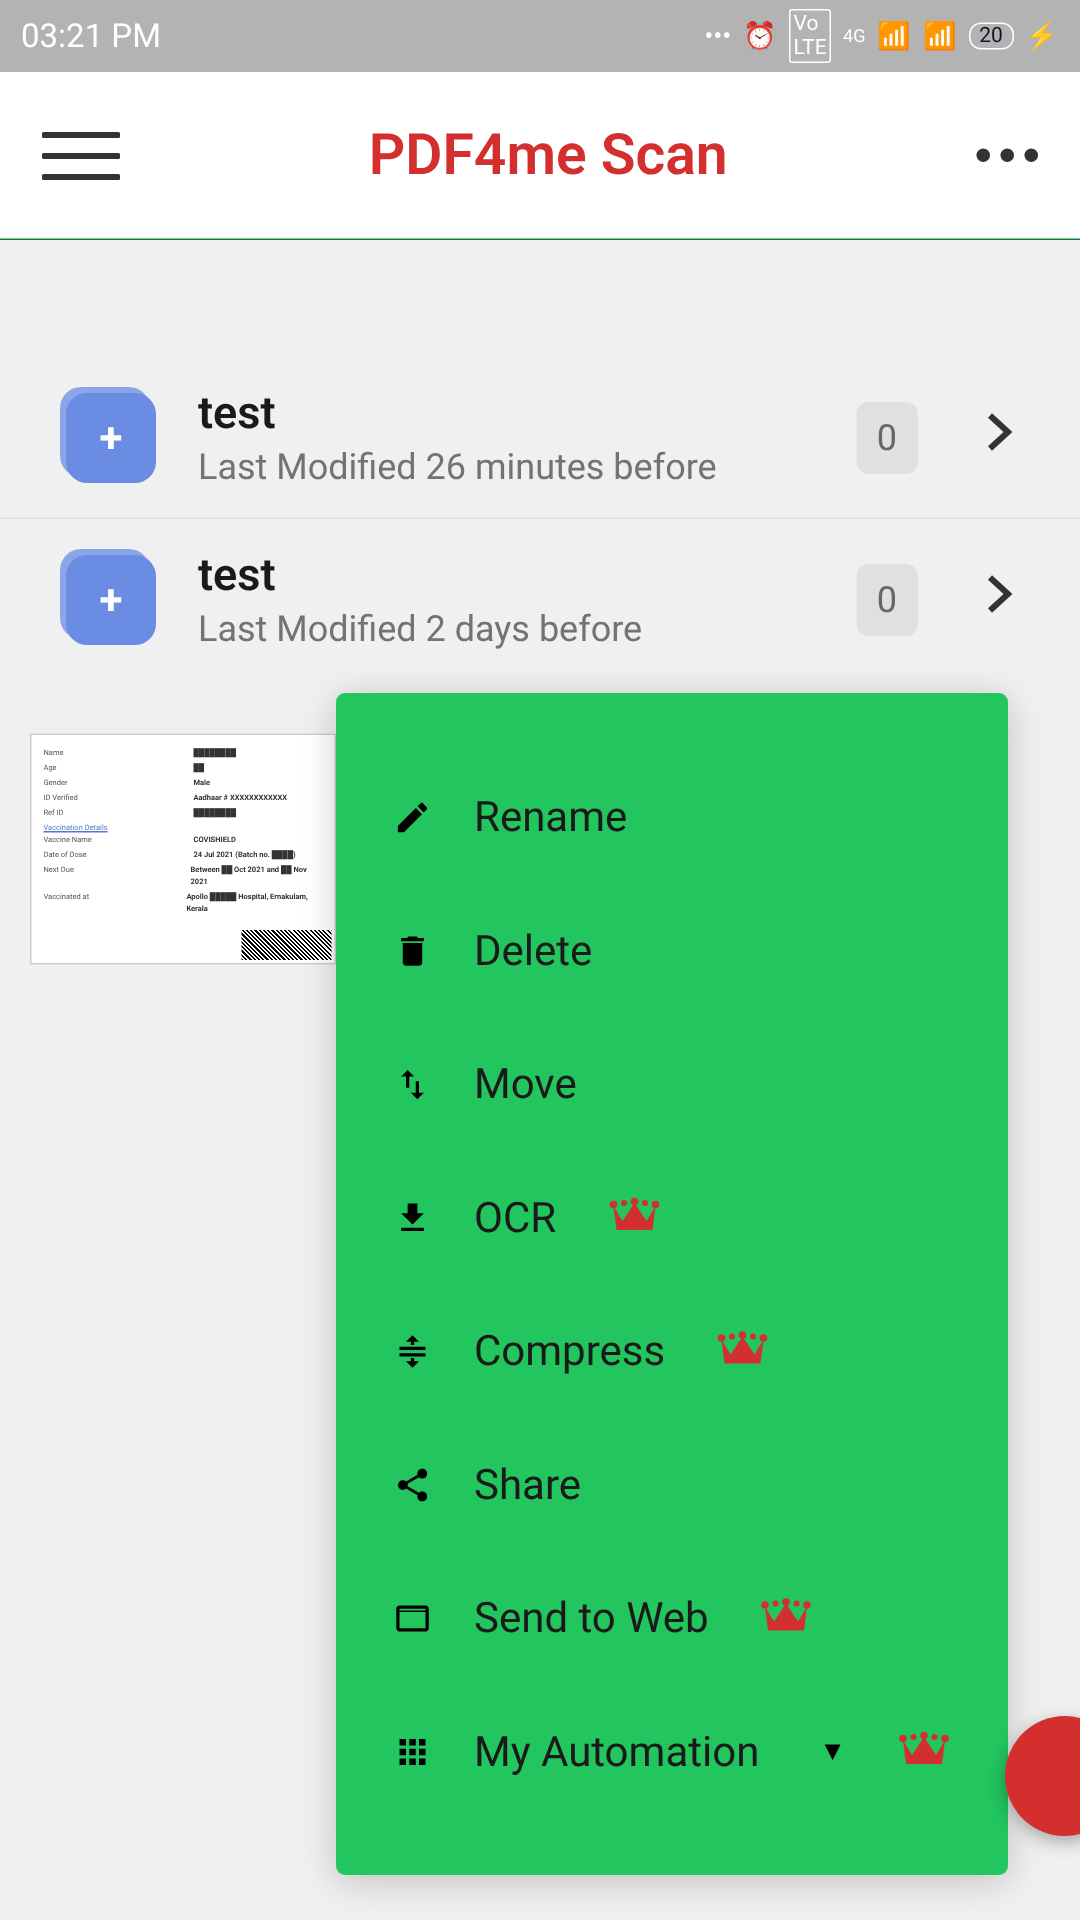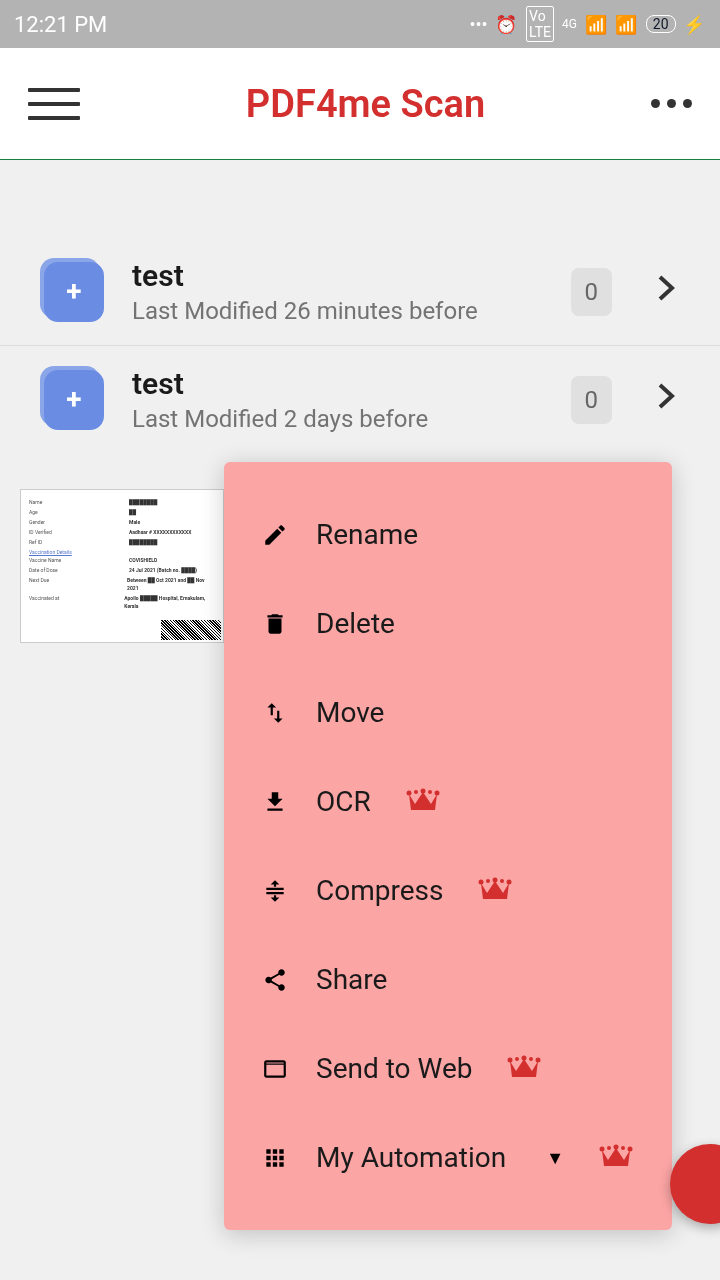--- a/index.html
+++ b/index.html
@@ -155,24 +155,24 @@
   right: 2px;
   width: 60px;
   height: 20px;
   background: repeating-linear-gradient(45deg, #000, #000 1px, #fff 1px, #fff 2px);
 }
 .context-menu {
   position: absolute;
   top: 462px;
   left: 224px;
   width: 448px;
-  background: #fca5a5;
+  background: #22c55e;
   border-radius: 6px;
   box-shadow: 0 4px 24px rgba(0,0,0,0.2);
-  padding: 28px 0;
+  padding: 38px 0;
 }
 .menu-item {
   display: flex;
   align-items: center;
   padding: 28px 36px;
   gap: 26px;
   cursor: pointer;
 }
 .menu-icon {
   width: 30px;
@@ -202,21 +202,21 @@
   height: 80px;
   background: #d32f2f;
   border-radius: 50%;
   box-shadow: 0 4px 12px rgba(0,0,0,0.3);
 }
 </style>
 </head>
 <body>
 
 <div class="status-bar">
-  <span>12:21 PM</span>
+  <span>03:21 PM</span>
   <div class="status-right">
     <span>•••</span>
     <span>⏰</span>
     <span style="border:1px solid white;font-size:14px;padding:1px 2px;border-radius:2px;">Vo<br>LTE</span>
     <span style="font-size:12px;">4G</span>
     <span>📶</span>
     <span>📶</span>
     <span class="battery">
       <span class="battery-fill">20</span>
     </span>

